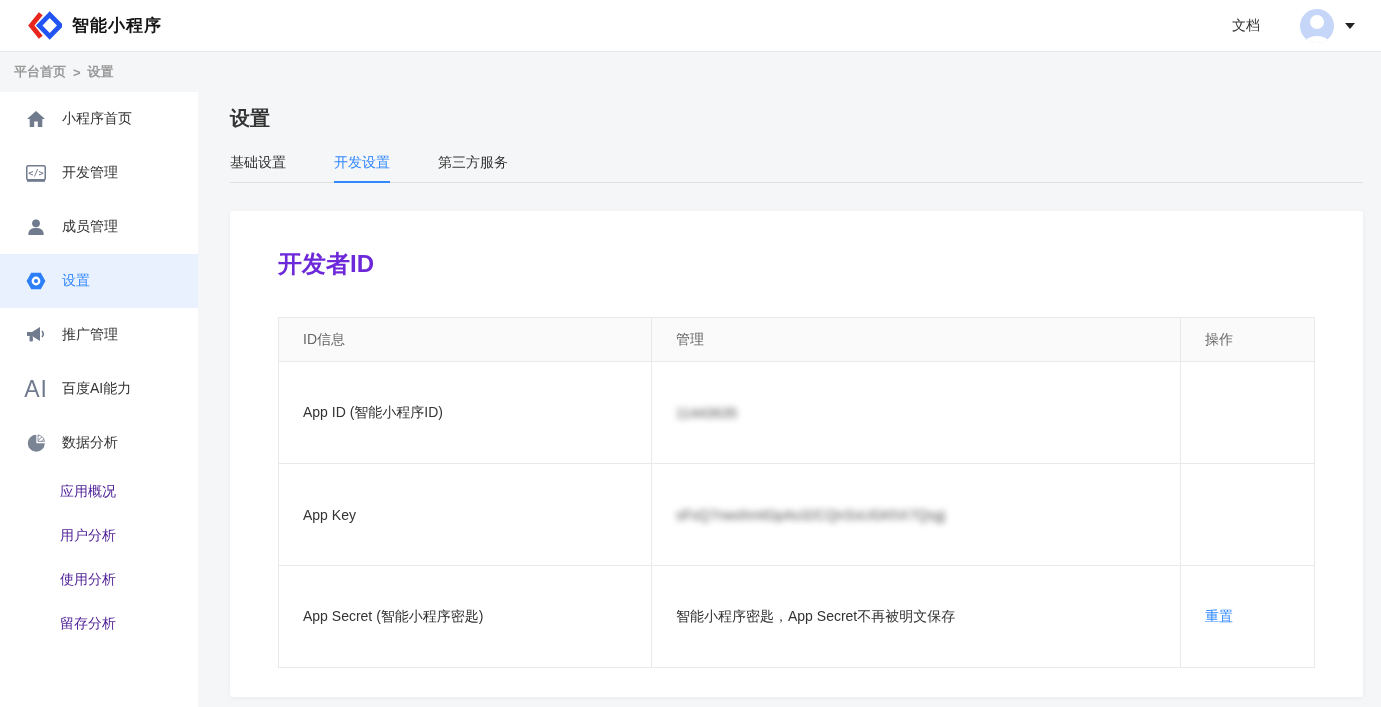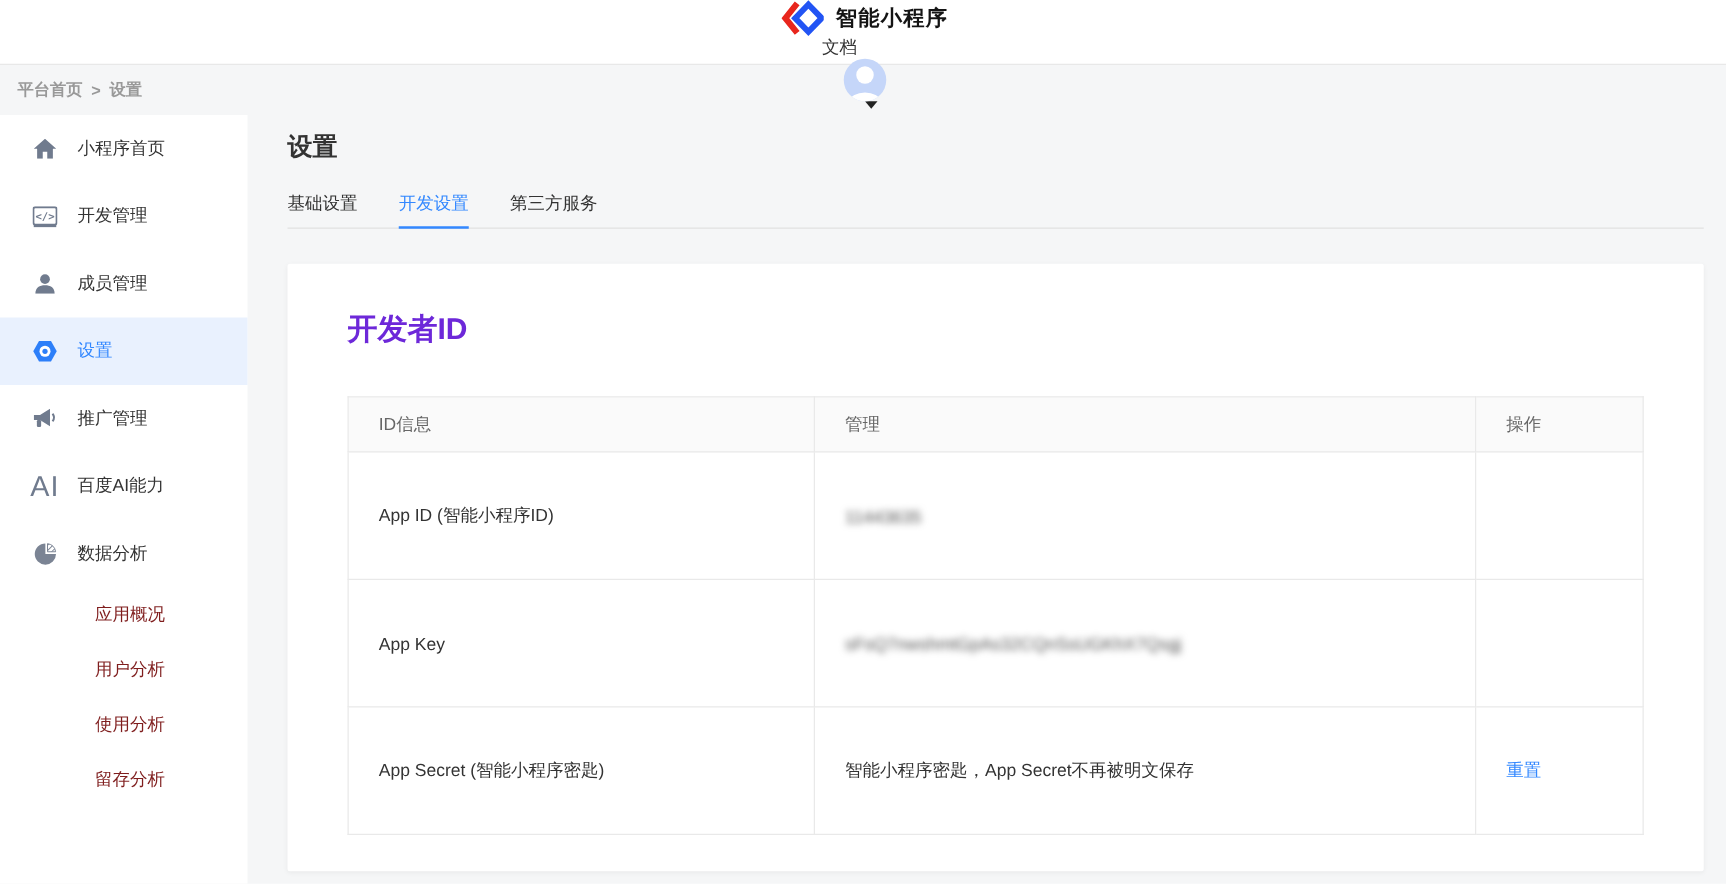--- a/index.html
+++ b/index.html
@@ -1,21 +1,21 @@
 <!DOCTYPE html>
 <html><head>
 <meta charset="utf-8">
 <style>
   * { margin:0; padding:0; box-sizing:border-box; }
   html,body { width:1381px; height:707px; overflow:hidden; }
   body { font-family:"Liberation Sans","DejaVu Sans",sans-serif; background:#f5f6f7; color:#333; }
 
   
   .topbar { height:52px; background:#fff; border-bottom:1px solid #e8e8e8;
-            display:flex; align-items:center; padding:0 26px 0 28px;flex-direction:column; }
+            display:flex; align-items:center; padding:0 26px 0 28px; }
   .logo { display:flex; align-items:center; cursor:pointer; }
   .logo-text { font-size:17px; font-weight:700; color:#141414; margin-left:10px; letter-spacing:1px; }
   .topbar-spacer { flex:1; }
   .doc-link { font-size:14px; color:#333; margin-right:40px; cursor:pointer; }
   .avatar { width:34px; height:34px; border-radius:50%; background:#c5d6f9; position:relative;
             overflow:hidden; cursor:pointer; flex-shrink:0; }
   .avatar .head { position:absolute; left:10px; top:6px; width:14px; height:14px; border-radius:50%; background:#fff; }
   .avatar .body { position:absolute; left:5px; bottom:-7px; width:24px; height:14px; border-radius:50%; background:#fff; }
   .caret-down { width:0; height:0; border-left:5px solid transparent; border-right:5px solid transparent;
                 border-top:6px solid #222; margin-left:11px; cursor:pointer; }
@@ -28,28 +28,28 @@
 
   
   .layout { display:flex; height:615px; }
   .sidebar { width:198px; background:#fff; flex-shrink:0; }
   .nav-item { height:54px; display:flex; align-items:center; padding-left:25px;
               font-size:14px; color:#333; cursor:pointer; }
   .nav-item .ic { width:22px; display:flex; justify-content:center; align-items:center; }
   .nav-item .lbl { margin-left:15px; }
   .nav-item.active { background:#e9f1fe; }
   .nav-item.active .lbl { color:#3388ff; }
-  .nav-sub { height:44px; display:flex; align-items:center; padding-left:76px;
-             font-size:14px; color:#7f1d1d; cursor:pointer; }
+  .nav-sub { height:44px; display:flex; align-items:center; padding-left:60px;
+             font-size:14px; color:#4c1d95; cursor:pointer; }
   .ai-glyph { font-size:23px; color:#707b8e; letter-spacing:1px; }
 
   
   .content { flex:1; padding:0 19px 0 32px; }
   .page-title { margin-top:12px; font-size:20px; font-weight:600; color:#333; line-height:28px; }
-  .tabs { margin-top:22px; display:flex; gap:33px; border-bottom:1px solid #e1e1e1; }
+  .tabs { margin-top:22px; display:flex; gap:48px; border-bottom:1px solid #e1e1e1; }
   .tab { font-size:14px; color:#333; padding-bottom:12px; line-height:16px; cursor:pointer; position:relative; }
   .tab.active { color:#3388ff; }
   .tab.active::after { content:""; position:absolute; left:0; right:0; bottom:-1px; height:2px; background:#3388ff; }
 
   .card { margin-top:28px; height:486px; background:#fff; border-radius:2px;
           box-shadow:0 1px 4px rgba(0,0,0,.05); padding:42px 48px; }
   .section-title { font-size:24px; font-weight:600; color:#6d28d9; line-height:22px; }
 
   table.id-table { margin-top:42px; width:1036px; border-collapse:collapse; font-size:14px; table-layout:fixed; }
   .id-table th, .id-table td { border:1px solid #e9e9e9; text-align:left; padding-left:24px; }

